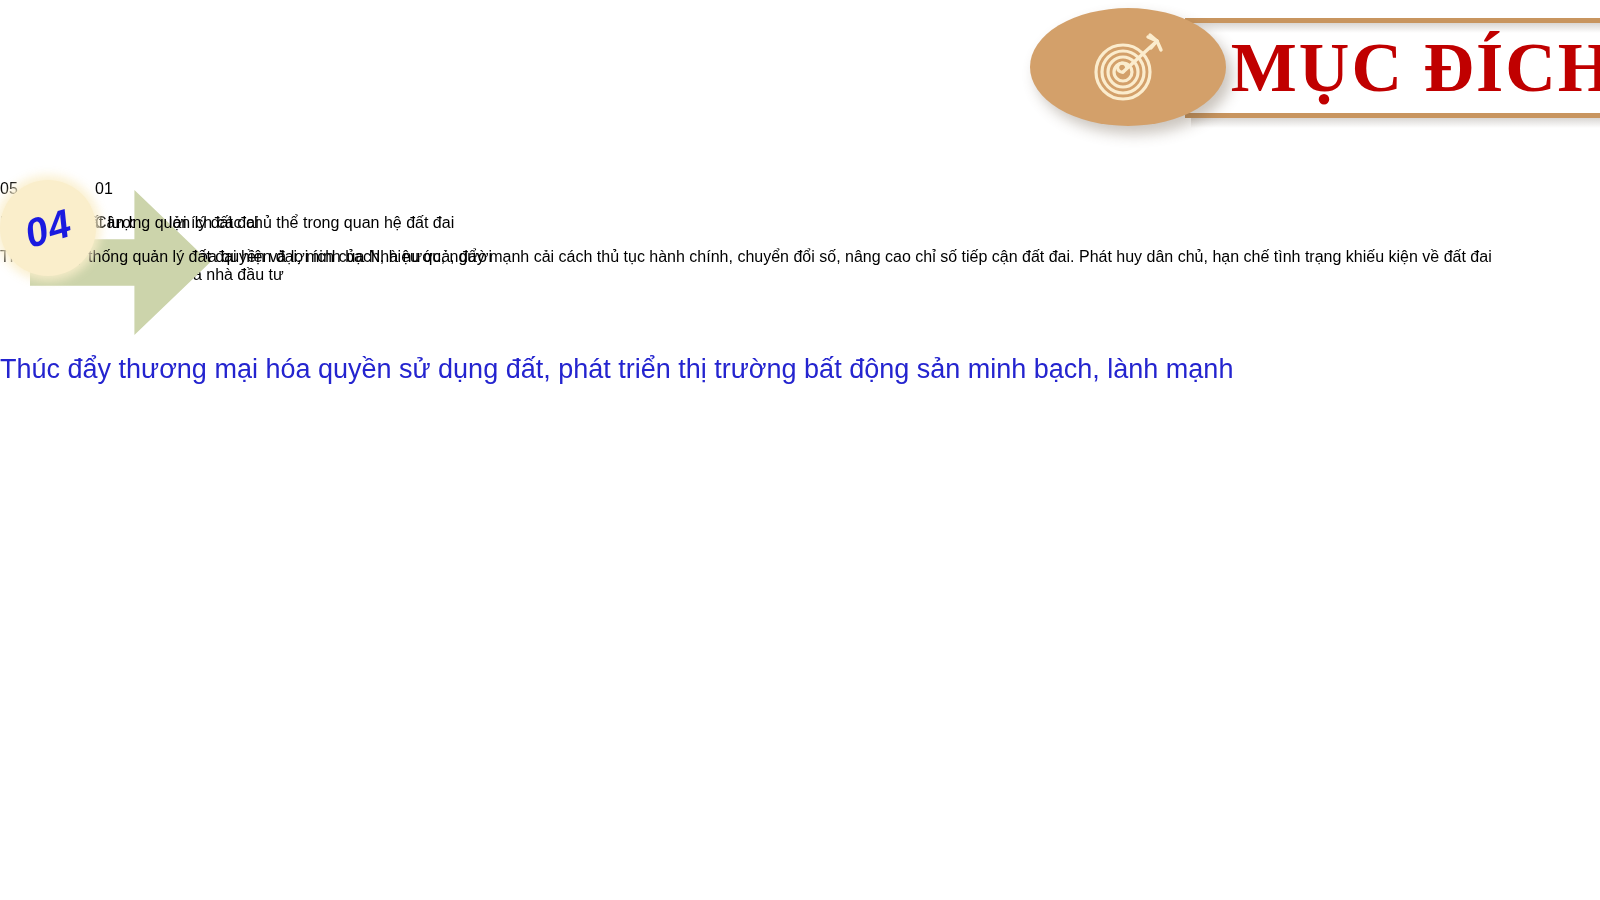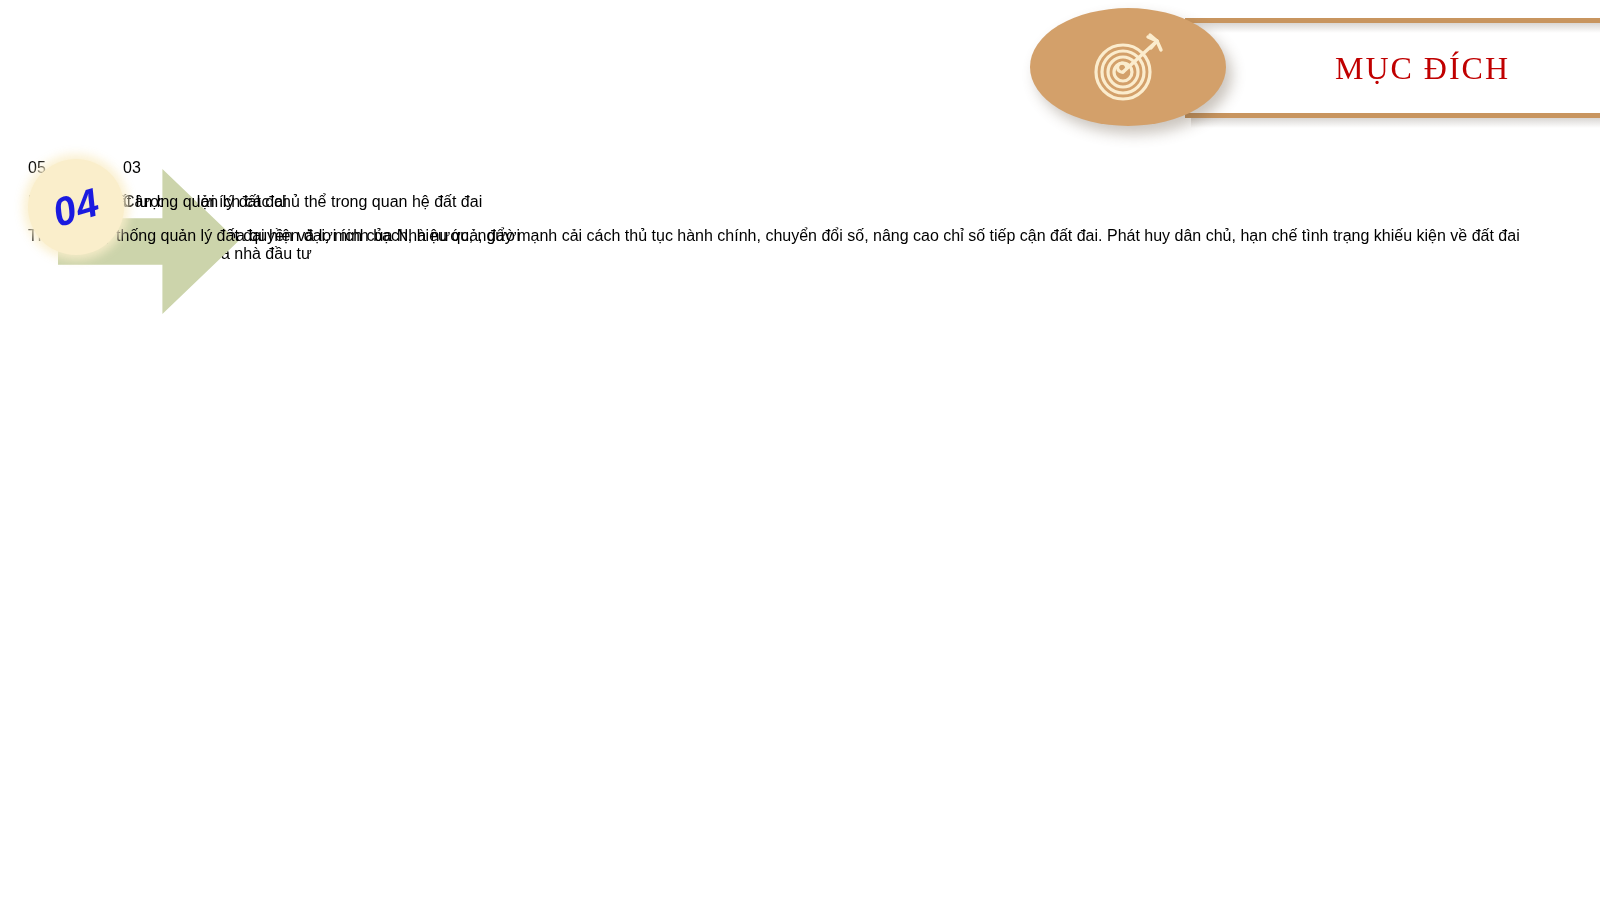--- a/index.html
+++ b/index.html
@@ -48,22 +48,22 @@
     left: 0;
     top: 5px;
     right: 0;
     bottom: 5px;
     display: flex;
     align-items: center;
     justify-content: center;
     padding-left: 60px;
     box-sizing: border-box;
     font-family: "Liberation Serif", "DejaVu Serif", serif;
-    font-weight: normal;
-    font-size: 32px;
+    font-weight: bold;
+    font-size: 70px;
     letter-spacing: 2px;
     color: #c00000;
     white-space: nowrap;
     text-align: center;
   }
 
   
   #target-badge {
     position: absolute;
     left: 1030px;
@@ -76,22 +76,21 @@
     display: flex;
     align-items: center;
     justify-content: center;
     z-index: 3;
   }
   #target-badge svg { display: block; }
 
   
   .column {
     position: absolute;
-    top: 159px;
-    margin-left: 28px;
+    top: 180px;
   }
   #column-1 { left: 95px;   width: 416px; }
   #column-2 { left": 0; left: 590px; width: 416px; }
   #column-3 { left: 1060px; width: 416px; }
 
   /* arrow + number group */
   .arrow-group {
     position: relative;
     height: 165px;
   }
@@ -180,34 +179,35 @@
         <path d="M66 18 L72 11 L65 5"></path>
       </g>
     </svg>
   </span>
 </div>
 
 <div class="column" id="column-1">
   <div class="arrow-group">
     <div class="block-arrow"></div>
     <div class="number-circle">
-      <span class="number-text">03</span>
+      <span class="number-text">01</span>
     </div>
   </div>
   <p class="col-heading">Cân bằng lợi ích các chủ thể trong quan hệ đất đai</p>
   <p class="col-body">Đảm bảo hài hòa quyền và lợi ích của Nhà nước, người sử dụng đất và nhà đầu tư</p>
 </div>
 
 <div class="column" id="column-2">
   <div class="arrow-group">
     <div class="block-arrow"></div>
     <div class="number-circle">
       <span class="number-text">04</span>
     </div>
   </div>
+  <p class="col-body">Thúc đẩy thương mại hóa quyền sử dụng đất, phát triển thị trường bất động sản minh bạch, lành mạnh</p>
 </div>
 
 <div class="column" id="column-3">
   <div class="arrow-group">
     <div class="block-arrow"></div>
     <div class="number-circle">
       <span class="number-text">05</span>
     </div>
   </div>
   <p class="col-heading">Nâng cao chất lượng quản lý đất đai</p>

